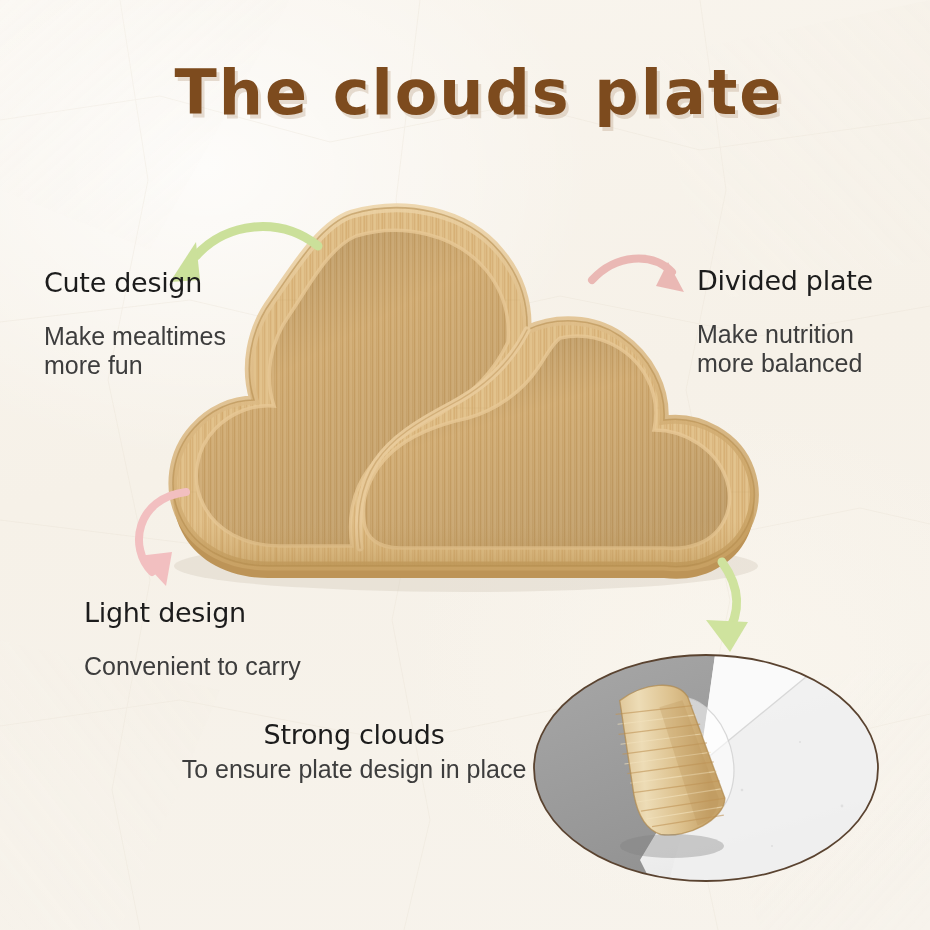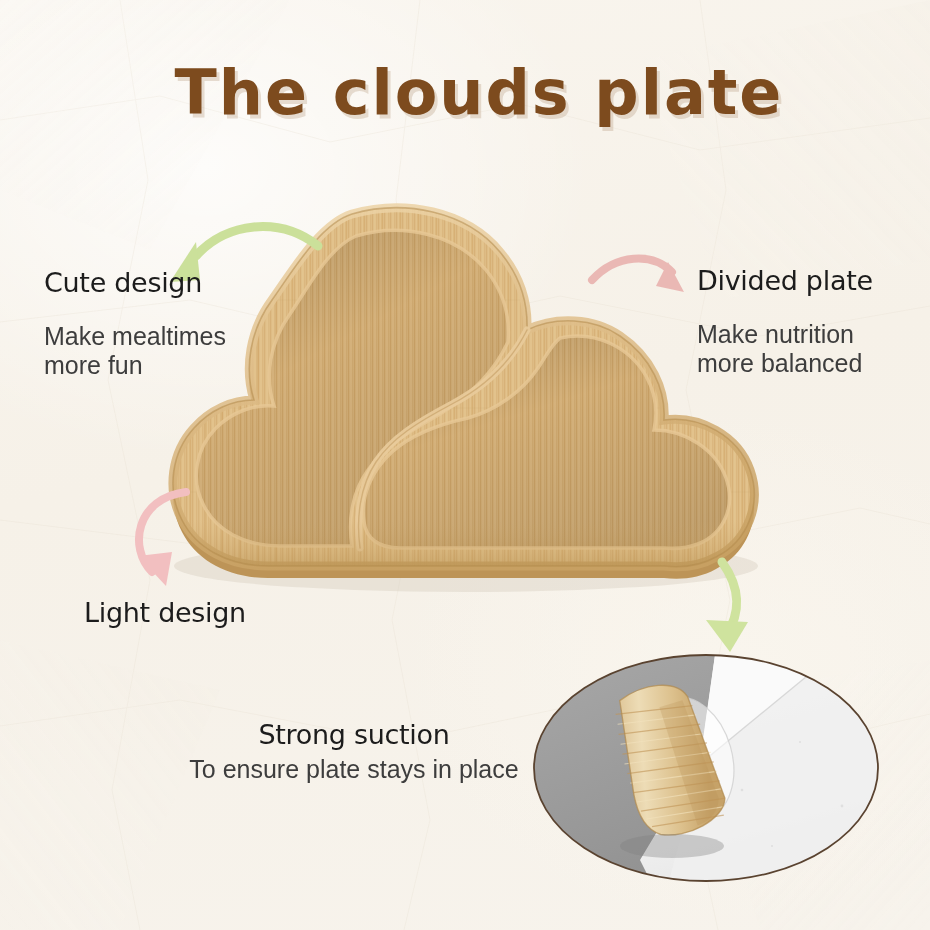--- a/index.html
+++ b/index.html
@@ -501,20 +501,21 @@
   </div>
 
   <div class="feature" id="feat-divided">
     <div class="f-head">Divided plate</div>
     <div class="f-sub">Make nutrition
 more balanced</div>
   </div>
 
   <div class="feature" id="feat-light">
     <div class="f-head">Light design</div>
+    <div class="f-sub">Convenient to carry</div>
   </div>
 
   <div class="feature" id="feat-suction">
-    <div class="f-head">Strong suction</div>
-    <div class="f-sub">To ensure plate stays in place</div>
+    <div class="f-head">Strong clouds</div>
+    <div class="f-sub">To ensure plate design in place</div>
   </div>
 
 </div>
 
 </body></html>

